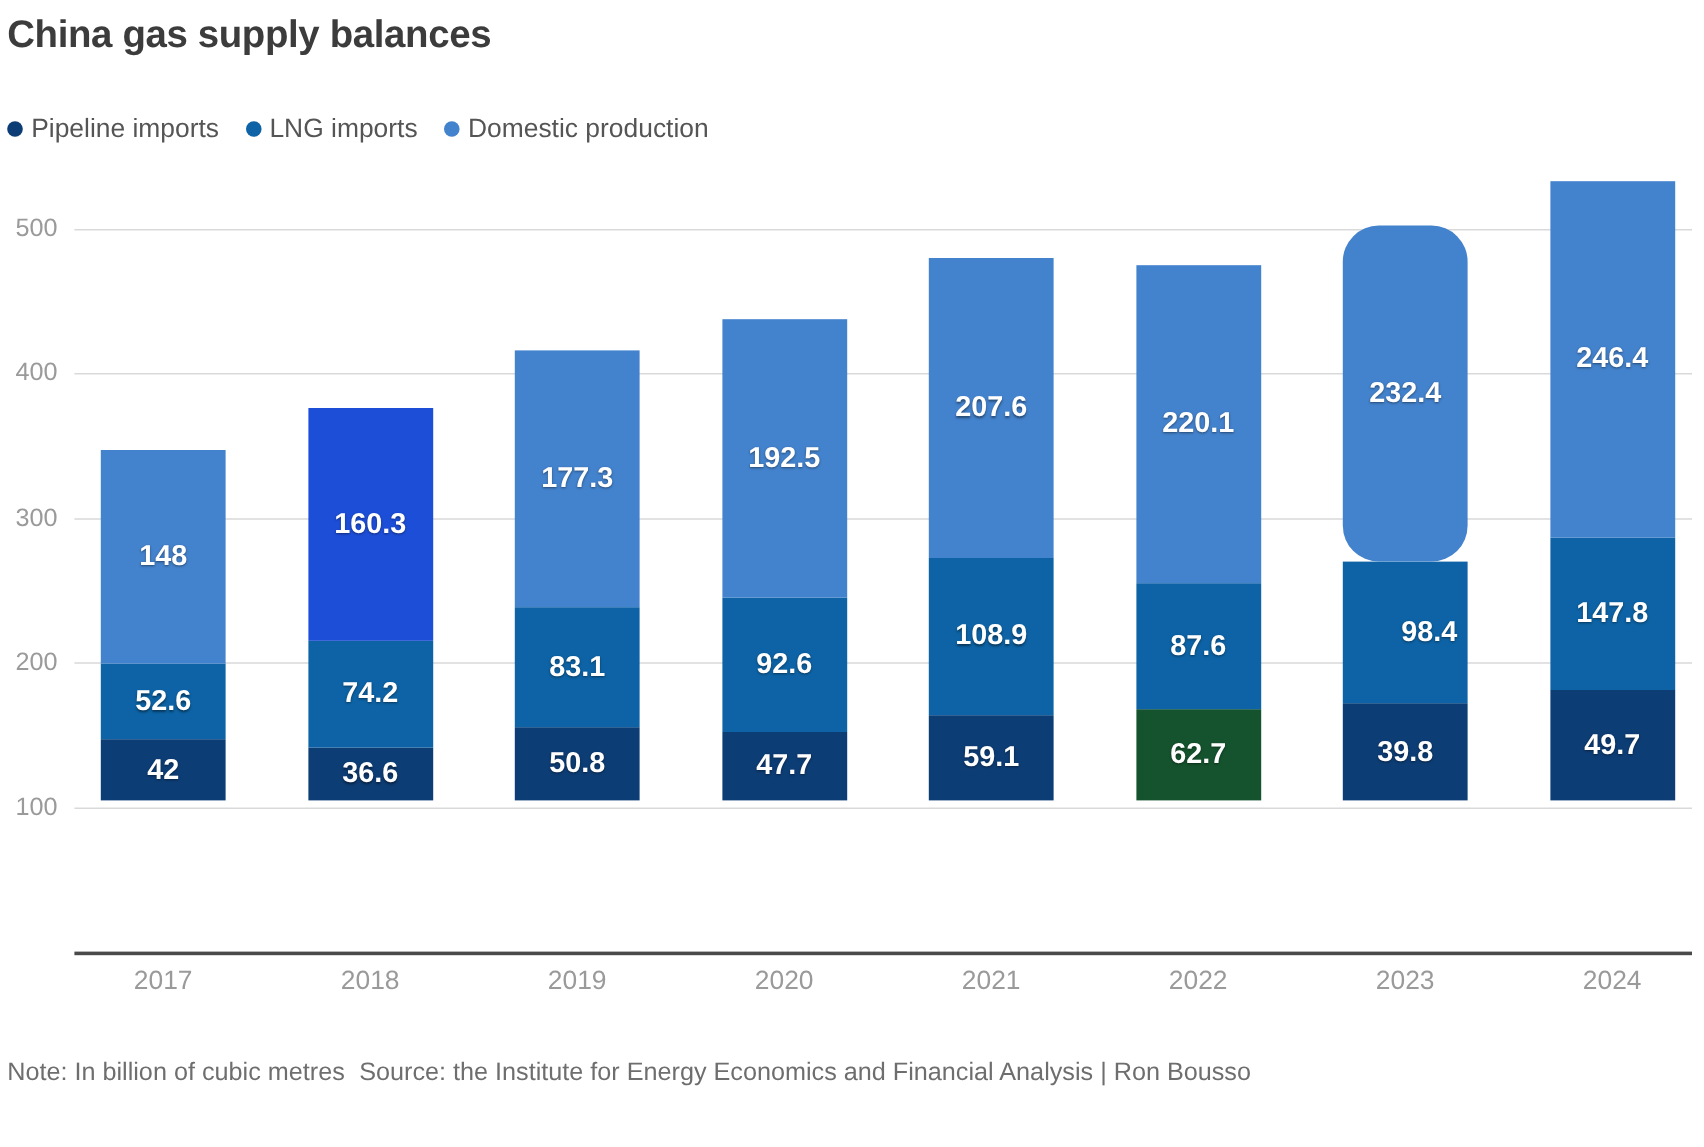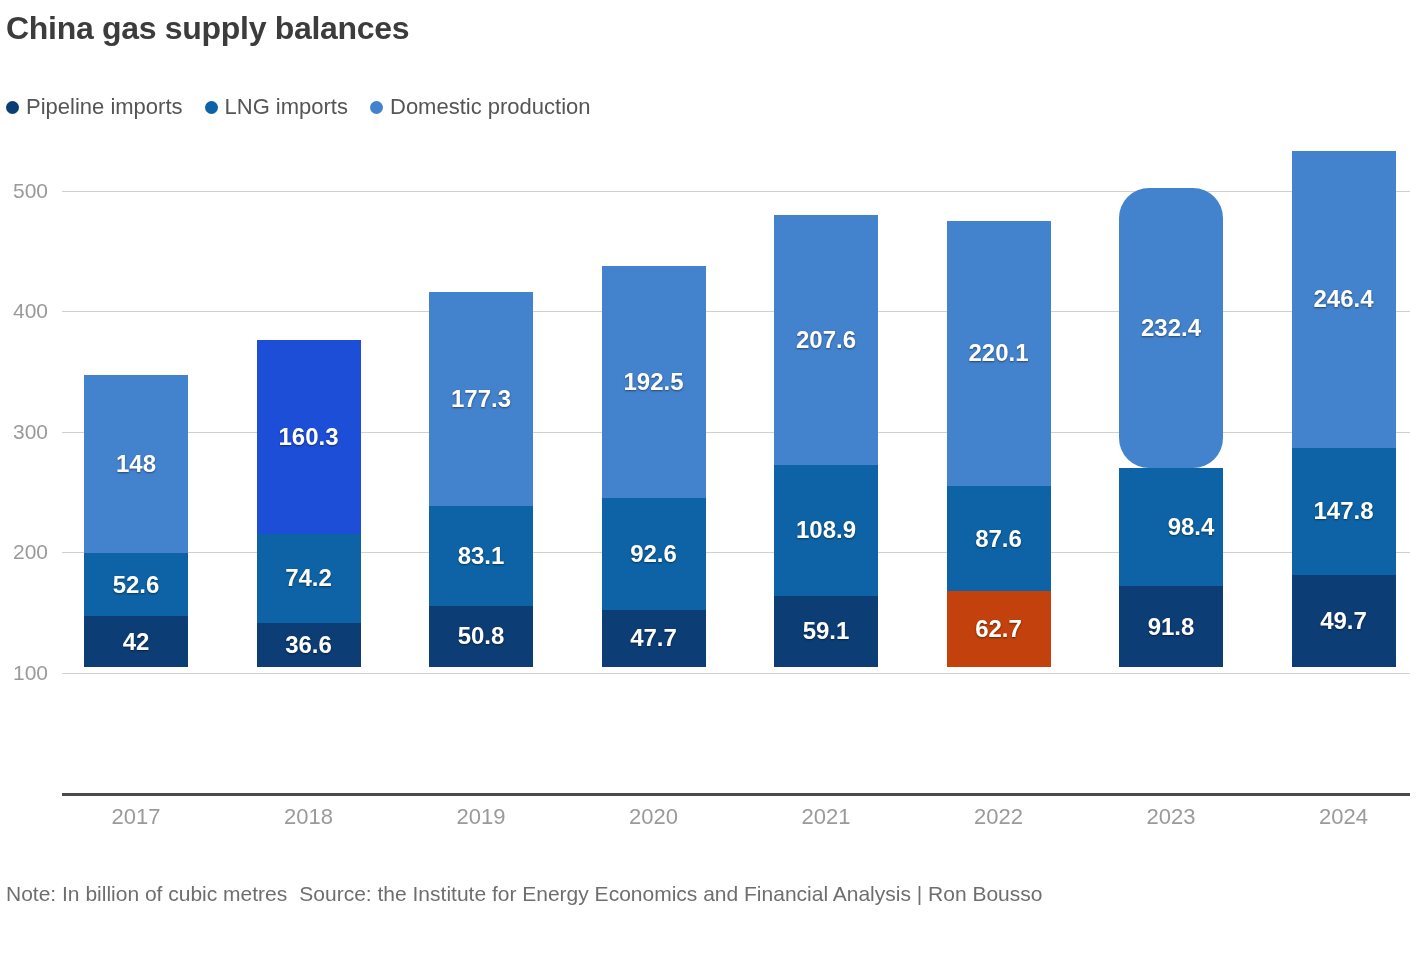--- a/index.html
+++ b/index.html
@@ -220,33 +220,33 @@
           <span class="bar-seg-label">59.1</span>
         </div>
         <div class="bar-seg" style="height: 131.17px; background: rgb(13, 99, 165);">
           <span class="bar-seg-label">108.9</span>
         </div>
         <div class="bar-seg" style="height: 250.054px; background: rgb(67, 130, 204);">
           <span class="bar-seg-label">207.6</span>
         </div>
       </div>
       <div class="bar-stack" style="left: 946.5px;">
-        <div class="bar-seg" style="height: 75.5221px; background: #c2410c;">
+        <div class="bar-seg" style="height: 75.5221px; background: #14532d;">
           <span class="bar-seg-label">62.7</span>
         </div>
         <div class="bar-seg" style="height: 105.514px; background: rgb(13, 99, 165);">
           <span class="bar-seg-label">87.6</span>
         </div>
         <div class="bar-seg" style="height: 265.11px; background: rgb(67, 130, 204);">
           <span class="bar-seg-label">220.1</span>
         </div>
       </div>
       <div class="bar-stack" style="left: 1119px;">
         <div class="bar-seg" style="height: 80.8219px; background: rgb(13, 61, 117);">
-          <span class="bar-seg-label">91.8</span>
+          <span class="bar-seg-label">39.8</span>
         </div>
         <div class="bar-seg" style="height: 118.523px; background: rgb(13, 99, 165); padding-left: 40px;">
           <span class="bar-seg-label">98.4</span>
         </div>
         <div class="bar-seg" style="height: 279.926px; background: rgb(67, 130, 204); border-radius: 30px;">
           <span class="bar-seg-label">232.4</span>
         </div>
       </div>
       <div class="bar-stack" style="left: 1291.5px;">
         <div class="bar-seg" style="height: 92.2647px; background: rgb(13, 61, 117);">

